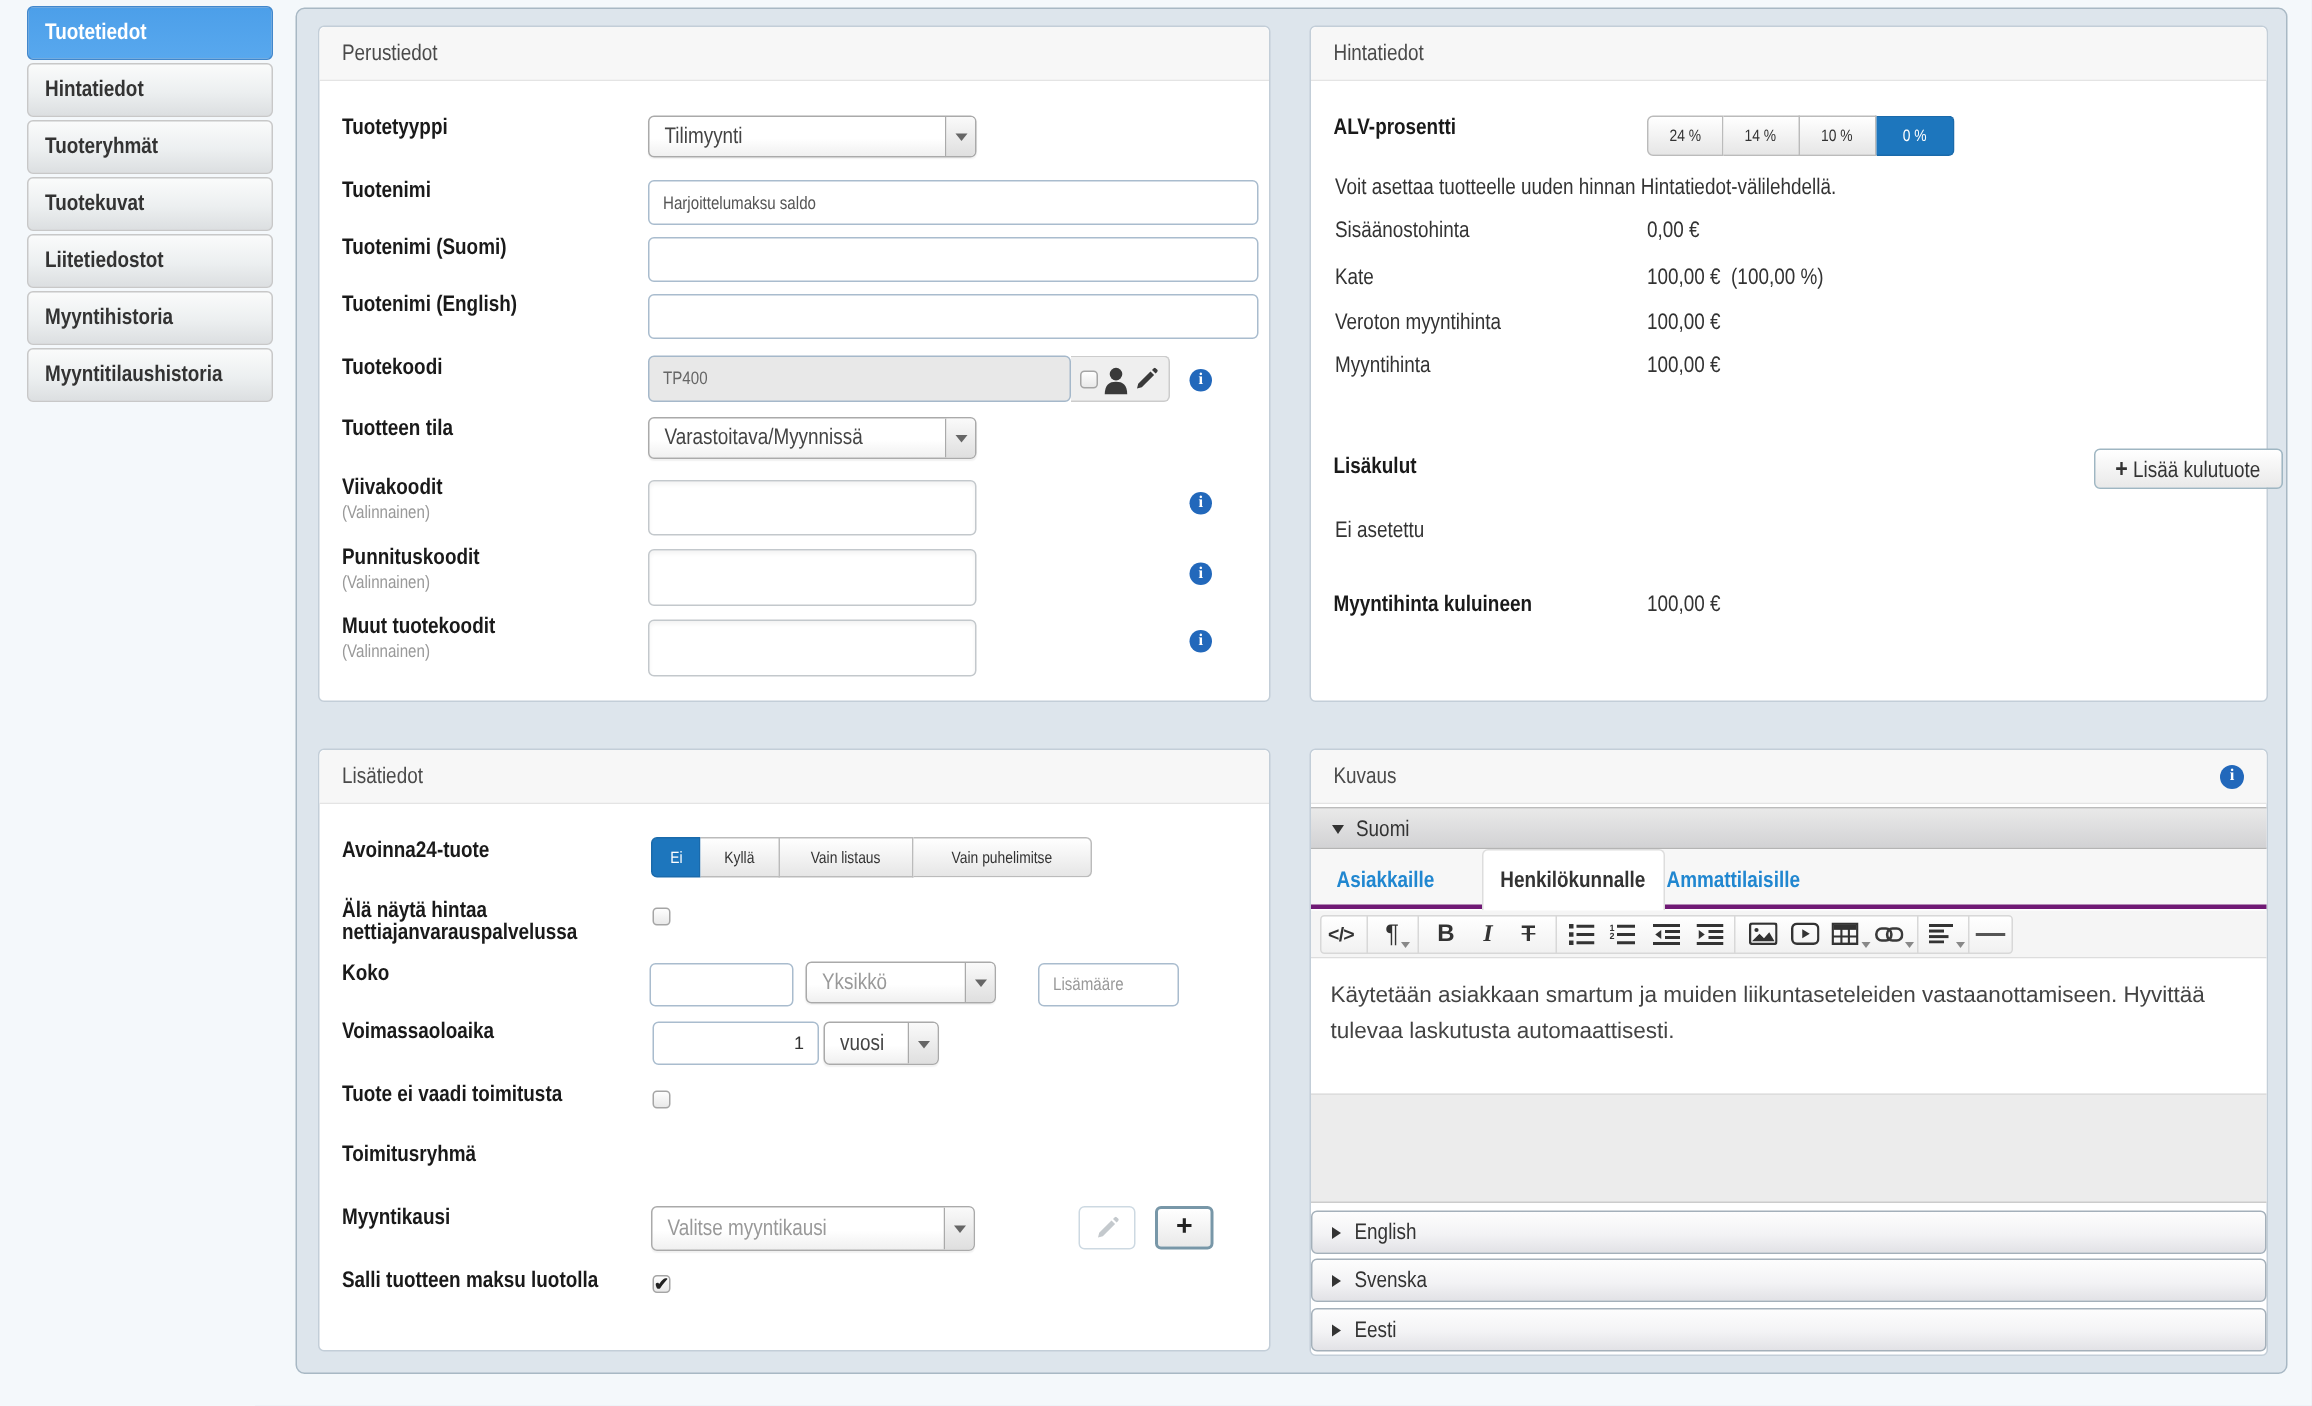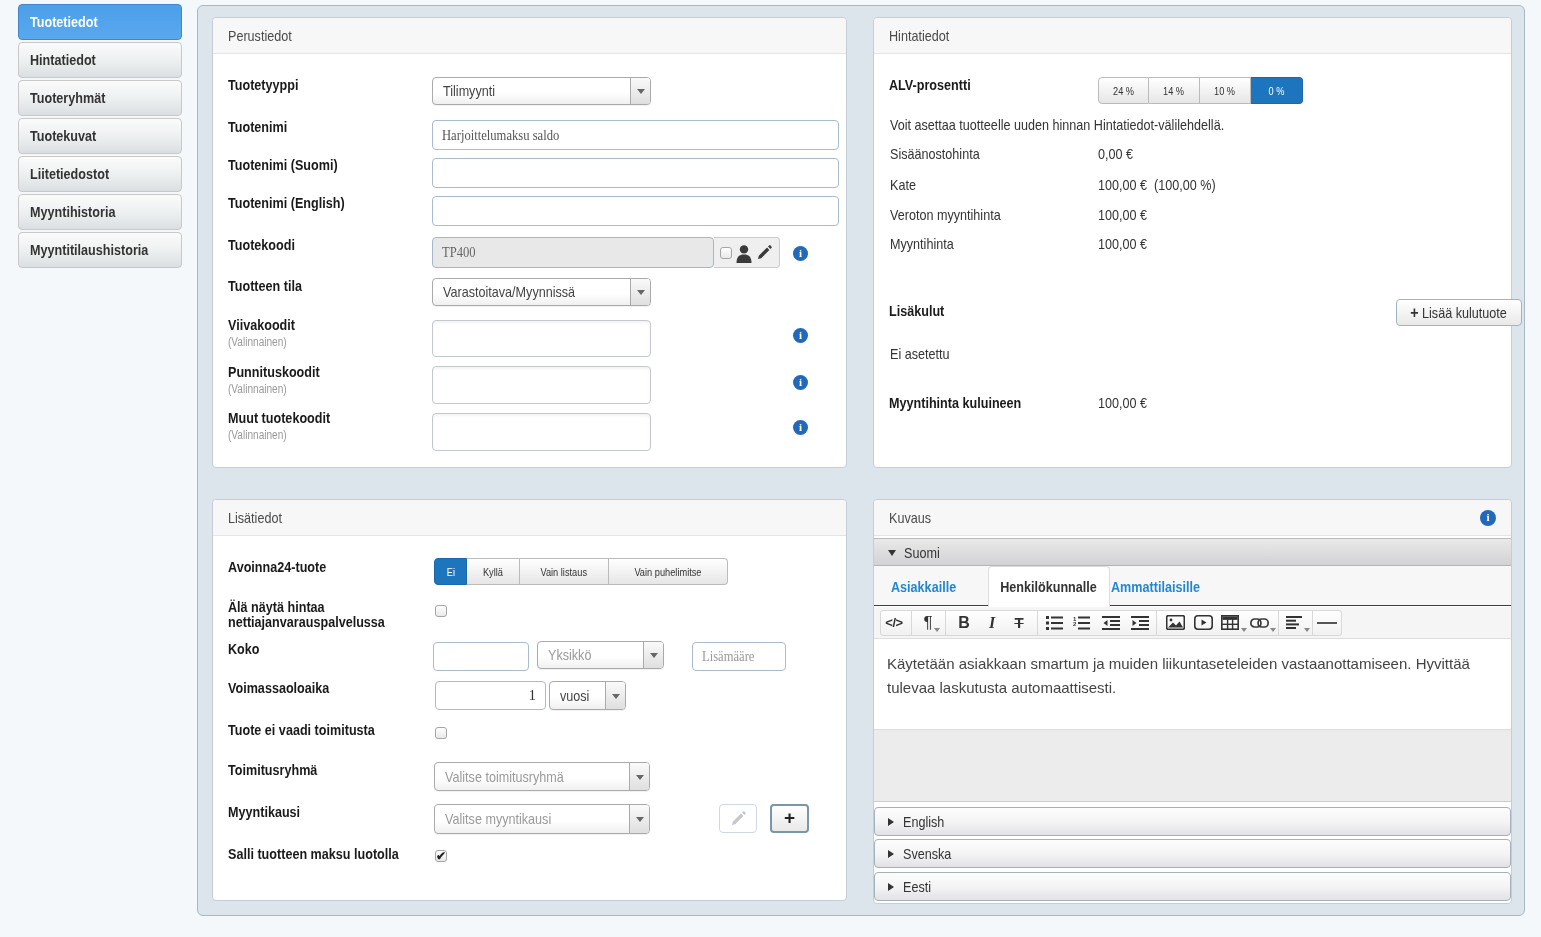--- a/index.html
+++ b/index.html
@@ -26,21 +26,21 @@
 .phead div { transform:scaleX(.84); transform-origin:0 50%; }
 
 #p-perus { left:14px; top:11px; width:635px; height:451px; }
 #p-hinta { left:675px; top:11px; width:639px; height:451px; }
 #p-lisa  { left:14px; top:493px; width:635px; height:402px; }
 #p-kuvaus{ left:675px; top:493px; width:639px; height:405px; }
 .small-note { font-size:12px; color:#999; font-weight:normal; }
 
 
 .inp { position:absolute; background:#fff; border:1px solid #a9bcce; border-radius:4px;
-  font-size:15px; color:#555; padding-left:9px; font-family:Liberation Serif, serif; }
+  font-size:12px; color:#555; padding-left:9px; font-family:Liberation Sans, sans-serif; }
 .sel { position:absolute; border:1px solid #aaa; border-radius:4px; background:linear-gradient(#fff 0%,#fff 55%,#f0f0f0 100%); color:#444; box-shadow:0 1px 1px rgba(0,0,0,.06); }
 .sel .txt { position:absolute; left:10px; top:0; bottom:0; line-height:26px; font-size:15px; transform:scaleX(.84); transform-origin:0 50%; white-space:nowrap; }
 .sel .txt.ph { color:#999; }
 .sel .arr { position:absolute; right:0; top:0; bottom:0; width:20px; border-left:1px solid #aaa;
   background:linear-gradient(#fafafa,#dfdfdf); border-radius:0 3px 3px 0; }
 .sel .arr:after { content:""; position:absolute; left:50%; top:50%; margin:-2px 0 0 -4px;
   border:4px solid transparent; border-top:5px solid #666; }
 .cb { position:absolute; width:12px; height:12px; border:1px solid #a5a5a5; border-radius:3px;
   background:linear-gradient(#fefefe,#e9e9e9); }
 .cb.checked:after { content:"\2714"; position:absolute; left:0px; top:-2px; font-size:12px; color:#222; font-weight:bold; }
@@ -195,24 +195,20 @@
     <div class="inp" style="left:479px; top:142px; width:94px; height:29px; line-height:27px; color:#999;"><span class="cx" style="display:inline-block;">Lisämääre</span></div>
     <div class="tb" style="left:15px; top:179px;">Voimassaoloaika</div>
     <div class="inp" style="left:222px; top:181px; width:111px; height:29px; line-height:27px; text-align:right; padding-right:9px; color:#333;">1</div>
     <div class="sel" style="left:336px; top:181px; width:77px; height:29px;">
         <span class="txt" style="line-height:27px;">vuosi</span>
         <span class="arr"></span>
       </div>
     <div class="tb" style="left:15px; top:221px;">Tuote ei vaadi toimitusta</div>
     <div class="cb" style="left:222px; top:227px;"></div>
     <div class="tb" style="left:15px; top:261px;">Toimitusryhmä</div>
-    <div class="sel" style="left:221px; top:262px; width:216px; height:29px;">
-        <span class="txt ph" style="line-height:27px;">Valitse toimitusryhmä</span>
-        <span class="arr"></span>
-      </div>
     <div class="tb" style="left:15px; top:303px;">Myyntikausi</div>
     <div class="sel" style="left:221px; top:304px; width:216px; height:30px;">
         <span class="txt ph" style="line-height:28px;">Valitse myyntikausi</span>
         <span class="arr"></span>
       </div>
     <div class="btn" style="left:478px; top:304px; width:38px; height:29px; border-color:#cdd9e2; background:#fff;">
       <svg style="margin-top:6px;" width="16" height="16" viewBox="0 0 16 16">
           <path d="M2 14 L2.8 10.8 L11 2.6 L13.4 5 L5.2 13.2 Z M12 1.6 L14.4 4 L15.4 3 C15.9 2.5 15.9 1.9 15.4 1.4 L14.6.6 C14.1.1 13.5.1 13 .6 Z" fill="#c4c9cd"></path>
         </svg>
     </div>
@@ -223,21 +219,21 @@
 
   <div class="panel" id="p-kuvaus">
     <div class="phead">
         <div>Kuvaus</div>
       </div>
     <div class="info" style="left:606px; top:10px; width:16px; height:16px;"></div>
     <div class="abs" style="left:0px; top:38px; width:637px; height:28px; background:linear-gradient(#e9e9e9,#d2d2d4); border-top:1px solid #bbb; border-bottom:1px solid #b4b4b4;">
       <span class="abs" style="left:14px; top:11px; border:4px solid transparent; border-top:6px solid #333;"></span>
       <span class="abs cx" style="left:30px; top:5px; font-size:15px; color:#333;">Suomi</span>
     </div>
-    <div class="abs" style="left:0; top:66px; width:637px; height:40px; background:#f7f7f7; border-bottom:1px solid #701a75;">
+    <div class="abs" style="left:0; top:66px; width:637px; height:40px; background:#f7f7f7; border-bottom:3px solid #701a75;">
       <span class="abs tb" style="left:17px; top:12px; color:#2187d0;">Asiakkaille</span>
       <div class="abs" style="left:98px; top:0; width:122px; height:41px; background:#fff; border:1px solid #ddd; border-bottom:none; border-radius:4px 4px 0 0; text-align:center; line-height:40px; font-weight:bold; color:#333;margin-left:16px;"><span class="cc">Henkilökunnalle</span></div>
       <span class="abs tb" style="left:237px; top:12px; color:#2187d0;">Ammattilaisille</span>
     </div>
     <div class="abs" id="toolbar" style="left:0; top:107px; width:637px; height:32px; background:#f5f5f5; border-bottom:1px solid #ddd;">
       <div class="abs" style="left:6px; top:3px; width:462px; height:26px; background:linear-gradient(#fff,#f1f1f1); border:1px solid #d8d8d8; border-radius:3px;"></div>
       <span class="sep" style="left:37px;"></span>
       <span class="sep" style="left:71px;"></span>
       <span class="sep" style="left:163px;"></span>
       <span class="sep" style="left:282px;"></span>

